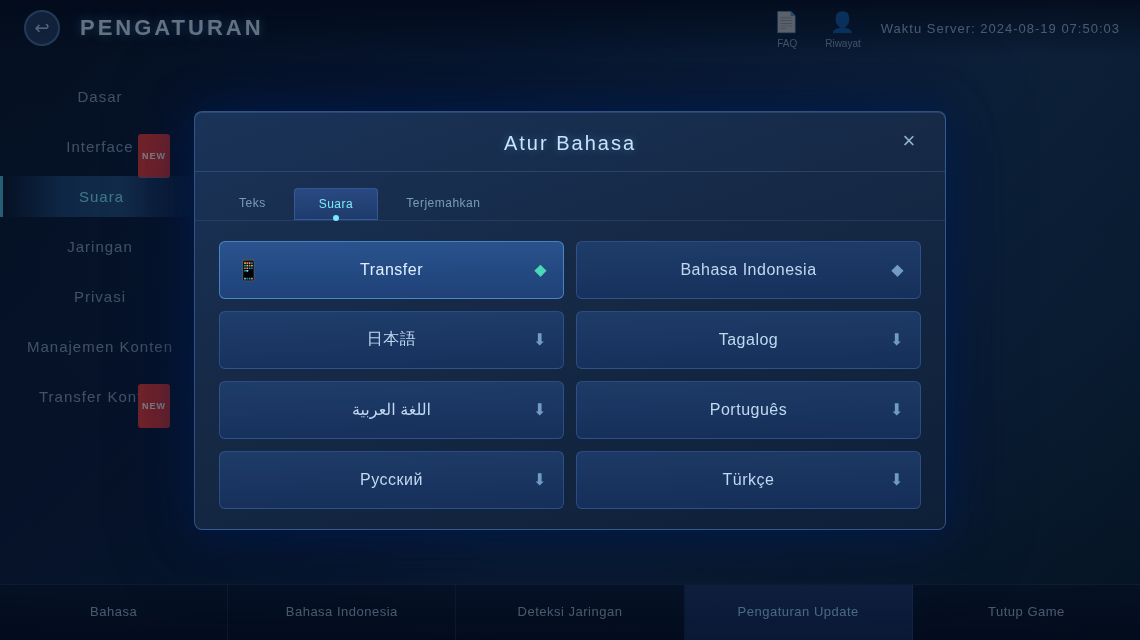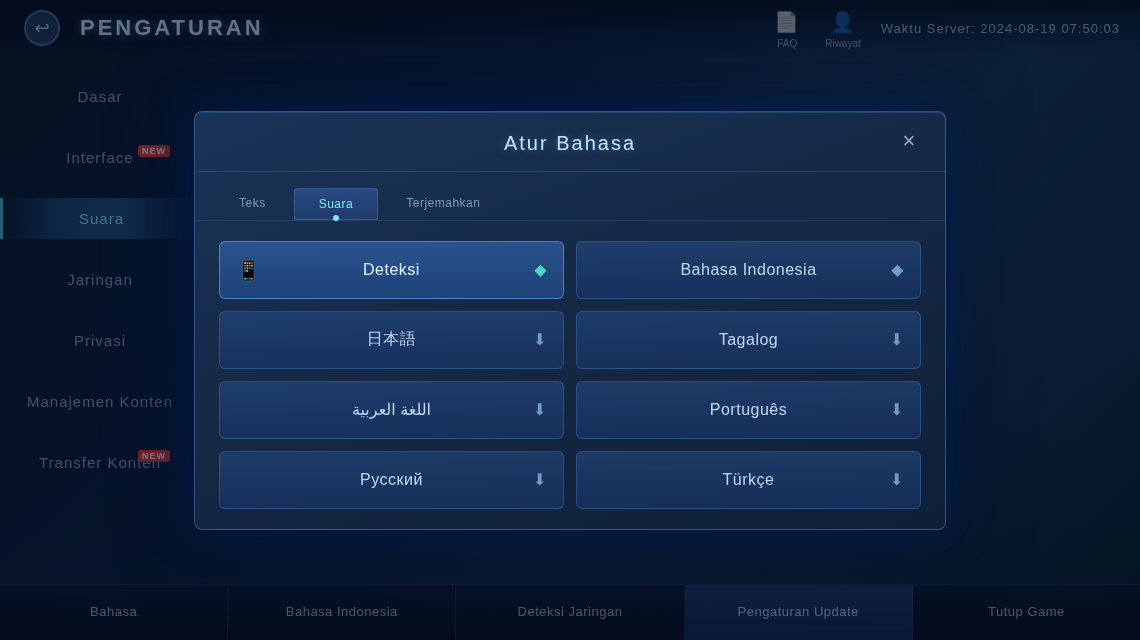--- a/index.html
+++ b/index.html
@@ -100,21 +100,21 @@
     
     .sidebar {
       position: absolute;
       left: 0;
       top: 56px;
       bottom: 56px;
       width: 200px;
       display: flex;
       flex-direction: column;
       padding: 20px 0;
-      gap: 20px;
+      gap: 9px;
       z-index: 10;
     }
 
     .sidebar-item {
       padding: 12px 20px;
       color: rgba(180,210,240,0.7);
       font-size: 15px;
       cursor: pointer;
       text-align: center;
       position: relative;
@@ -127,21 +127,21 @@
       border-left: 3px solid #4ab8d8;
     }
 
     .sidebar-item .new-badge {
       position: absolute;
       top: 8px;
       right: 30px;
       background: #e84040;
       color: white;
       font-size: 9px;
-      padding: 1px 4px;
+      padding: 17px 4px;
       border-radius: 3px;
       font-weight: bold;
     }
 
     
     .bottom-bar {
       position: absolute;
       bottom: 0; left: 0; right: 0;
       height: 56px;
       display: flex;
@@ -410,21 +410,21 @@
       </div>
       <div class="tab">
         <span>Terjemahkan</span>
       </div>
     </div>
 
     <div class="lang-grid">
 
       <div class="lang-btn selected">
         <span class="lang-icon-left phone-icon-shape">📱</span>
-        <span>Deteksi</span>
+        <span>Transfer</span>
         <span class="lang-icon-right selected-mark">◆</span>
       </div>
 
       <div class="lang-btn">
         <span>Bahasa Indonesia</span>
         <span class="lang-icon-right">◆</span>
       </div>
 
       <div class="lang-btn">
         <span>日本語</span>

